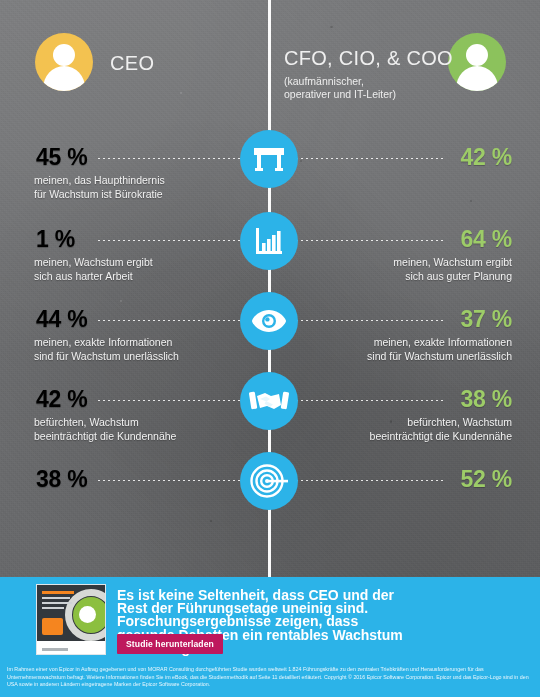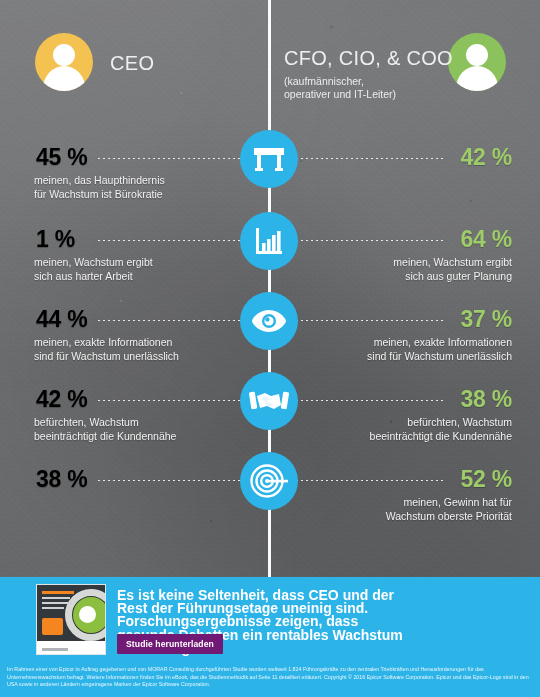--- a/index.html
+++ b/index.html
@@ -84,21 +84,21 @@
              background:#fff;}
   .book-ttl{position:absolute;left:5px;top:6px;width:32px;height:3px;background:#f5851f;}
   .book-ttl2{position:absolute;left:5px;top:12px;width:28px;height:2px;background:#cfd3d6;}
   .book-ttl3{position:absolute;left:5px;top:17px;width:30px;height:2px;background:#cfd3d6;}
   .book-ttl4{position:absolute;left:5px;top:22px;width:22px;height:2px;background:#cfd3d6;}
   .book-badge{position:absolute;left:5px;top:33px;width:21px;height:17px;background:#f5851f;border-radius:2px;}
   .book-foot{position:absolute;left:5px;bottom:3px;width:26px;height:3px;background:#aeb4b8;}
 
   .banner-text{position:absolute;left:117px;top:12px;width:300px;color:#ffffff;
                font-size:14px;line-height:13.2px;font-weight:bold;}
-  .cta{position:absolute;left:117px;top:57px;background:#701a75;color:#fff;
+  .cta{position:absolute;left:117px;top:57px;background:#be185d;color:#fff;
        font-size:8.6px;font-weight:bold;padding:5px 9px;border:0;border-radius:1px;
        cursor:pointer;letter-spacing:.1px;font-family:"Liberation Sans",sans-serif;}
   .epicor{position:absolute;right:16px;top:28px;color:#ffffff;font-size:28px;font-weight:bold;
           letter-spacing:1.5px;}
   .epicor .dot{font-size:28px;}
 
   
   .legal{position:absolute;left:0;top:660px;width:540px;height:37px;background:#2cb3e8;}
   .legal p{margin:0;padding:6px 7px 0 7px;color:#e9f7fd;font-size:5.3px;line-height:7.6px;
            text-align:left;}
@@ -217,22 +217,20 @@
         <path d="M17 13 L24 16.5 L21 19 L15.5 15.8 Z" fill="#e6f6fd"></path>
       </svg>
     </div>
   </div>
 
   <div class="row" style="top:452px;">
     <div class="dots left"></div>
     <div class="dots right"></div>
     <div class="pct left">38 %</div>
     <div class="pct right">52 %</div>
-    <div class="desc right" style="white-space: pre-line;">meinen, Gewinn hat für
-Wachstum oberste Priorität</div>
     <div class="icon-wrap">
       <svg width="38" height="34" viewBox="0 0 38 34" aria-hidden="true">
         <circle cx="17" cy="17" r="15.5" fill="none" stroke="#fff" stroke-width="2.4"></circle>
         <circle cx="17" cy="17" r="10.5" fill="none" stroke="#fff" stroke-width="2.4"></circle>
         <circle cx="17" cy="17" r="5.8" fill="none" stroke="#fff" stroke-width="2.4"></circle>
         <circle cx="17" cy="17" r="2" fill="#fff"></circle>
         <rect x="17" y="15.8" width="21" height="2.6" fill="#fff"></rect>
       </svg>
     </div>
   </div>

